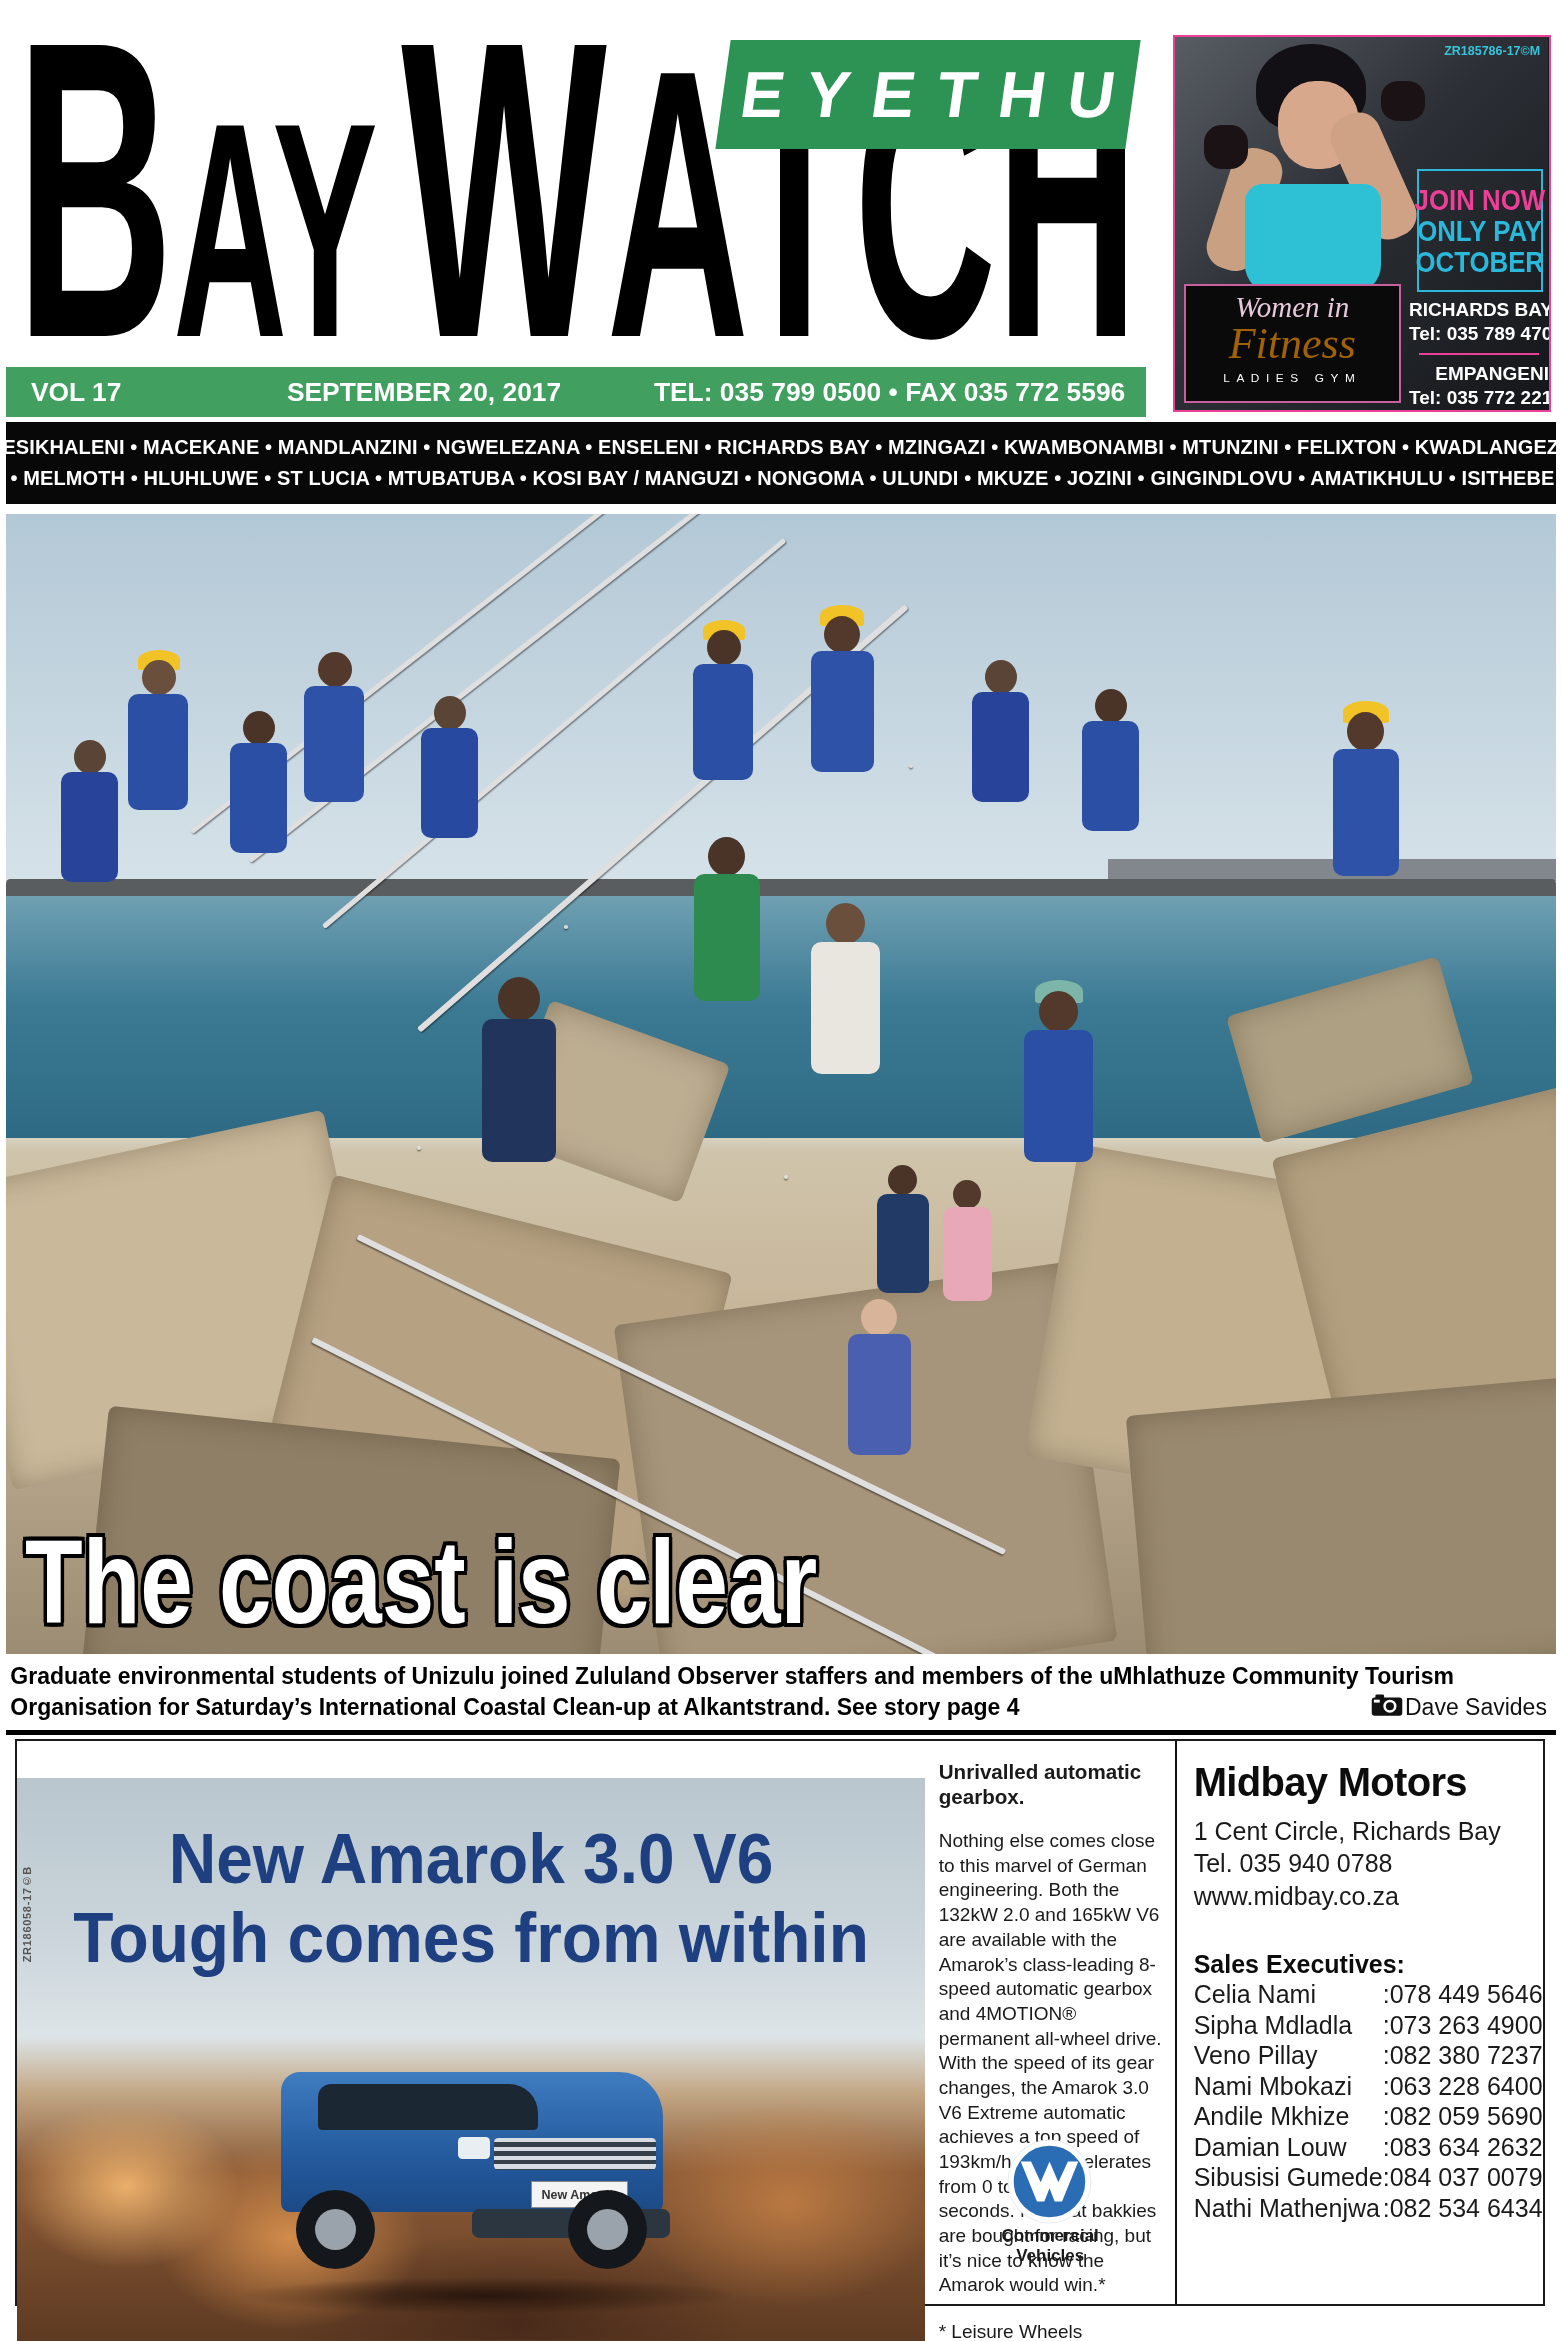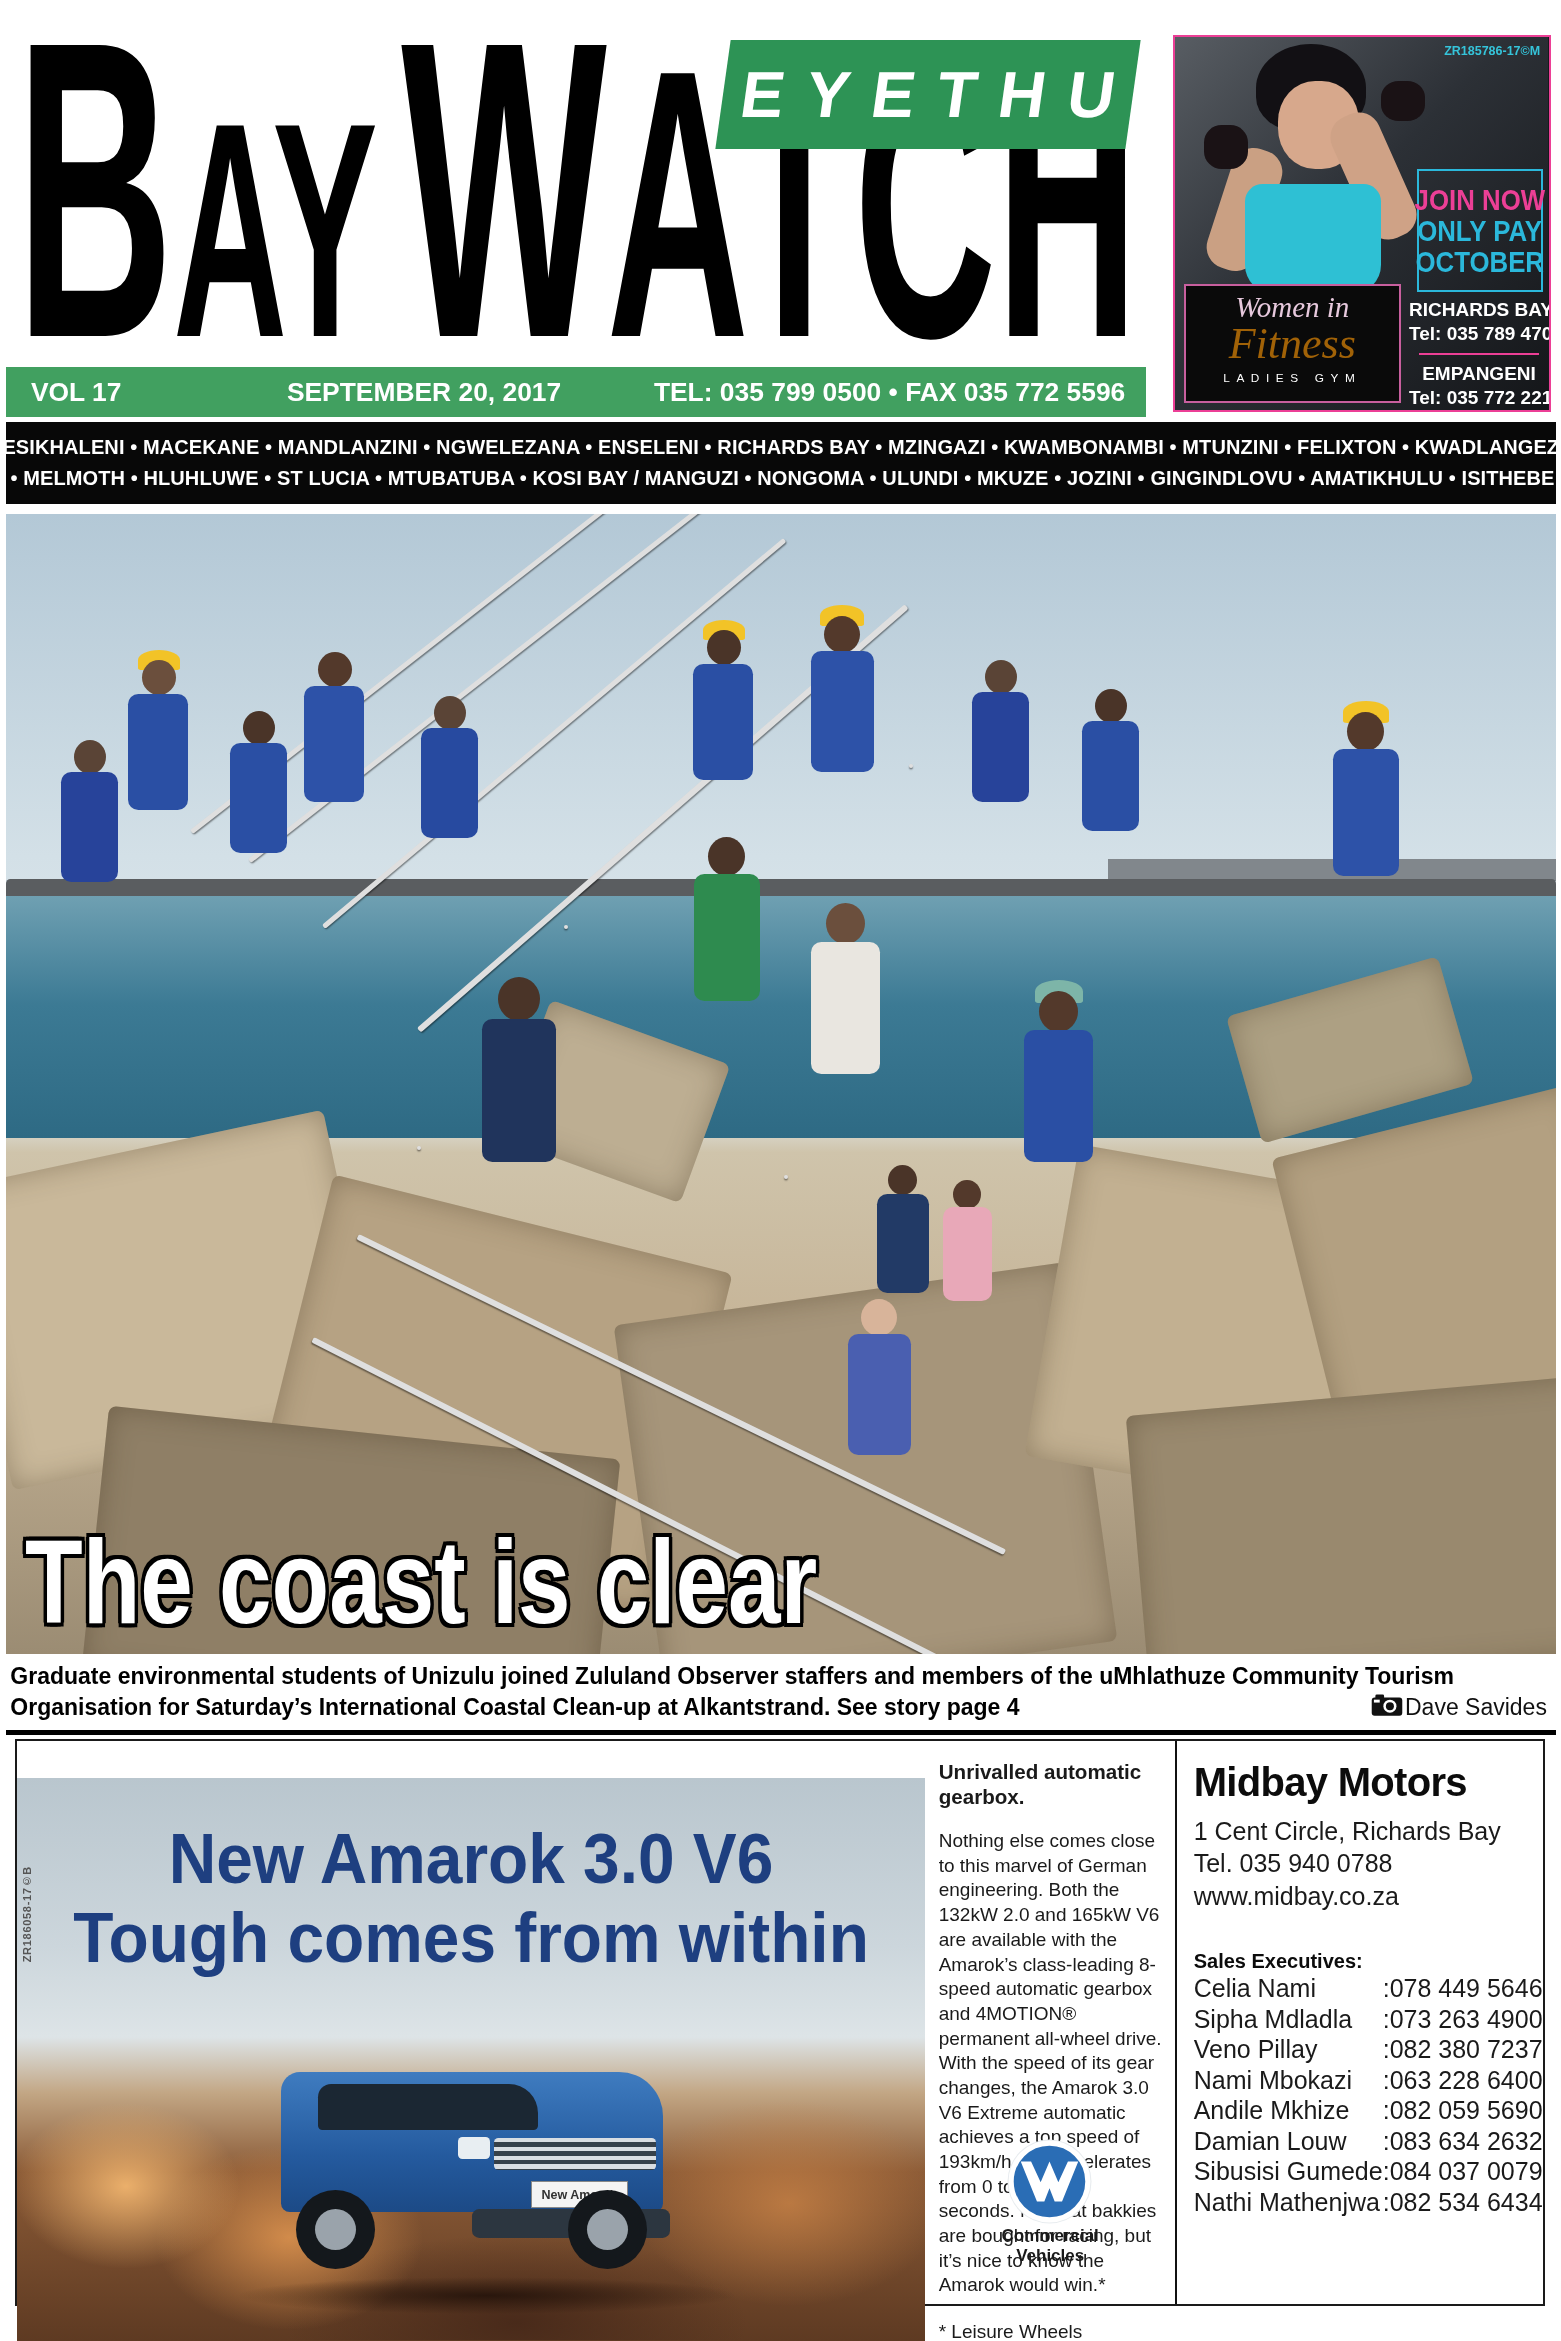--- a/index.html
+++ b/index.html
@@ -49,21 +49,21 @@
 
   
   #fitad{position:absolute;left:1173px;top:35px;width:378px;height:377px;background:#17191d;
          border:2.9px solid #EC3F96;box-sizing:border-box;overflow:hidden;}
   .fit-shape{position:absolute;}
   #fit-code{position:absolute;right:8.8px;top:7.3px;color:#35c4da;font-size:12.5px;font-weight:bold;}
   #joinbox{position:absolute;left:242px;top:132px;width:122px;height:119px;border:2.9px solid #2BB8DB;
            display:flex;flex-direction:column;align-items:center;justify-content:center;line-height:1.04;}
   #joinbox .p1{color:#EC3F96;font-weight:bold;font-size:30px;transform:scaleX(0.86);white-space:nowrap;}
   #joinbox .p2,#joinbox .p3{color:#2BB8DB;font-weight:bold;font-size:30px;transform:scaleX(0.86);white-space:nowrap;}
-  #branches{position:absolute;left:234px;top:261px;width:140px;text-align:center;color:#fff;line-height:1.25;}
+  #branches{position:absolute;left:234px;top:261px;width:140px;text-align:right;color:#fff;line-height:1.25;}
   #branches .bn{font-weight:bold;font-size:19px;white-space:nowrap;}
   #branches .bt{font-weight:bold;font-size:19px;white-space:nowrap;}
   #branches hr{border:none;border-top:2.9px solid #EC3F96;margin:7.3px 10.3px;}
   #wiflogo{position:absolute;left:8.8px;top:247px;width:217px;height:119px;background:#0a0a0a;
            border:2.2px solid #c85f9e;box-sizing:border-box;text-align:center;overflow:hidden;}
   #wiflogo .w1{font-family:"Liberation Serif",serif;font-style:italic;color:#e7c9dd;font-size:29px;line-height:1;margin-top:7.3px;}
   #wiflogo .w2{font-family:"Liberation Serif",serif;font-style:italic;color:#a16207;font-size:44px;line-height:0.9;margin-top:1.5px;}
   #wiflogo .w3{color:#fff;font-size:11.8px;letter-spacing:6.6px;margin-top:7.3px;}
 
   
@@ -98,21 +98,21 @@
   #midcol .body{font-size:19px;line-height:1.3;color:#1a1a1a;}
   #midcol .foot{margin-top:22px;font-size:19px;line-height:1.3;color:#1a1a1a;}
   #divider{position:absolute;left:1158px;top:0;width:2.2px;height:563px;background:#111;}
   #vw-roundel{position:absolute;left:989px;top:397px;width:87px;height:87px;}
   #vw-cap{position:absolute;left:960px;top:485px;width:147px;text-align:center;font-weight:bold;
           font-size:17px;line-height:1.15;color:#1a1a1a;}
 
   #rightcol{position:absolute;left:1177px;top:20.6px;width:351px;}
   #rightcol h2{margin:0 0 13.2px 0;font-size:40px;line-height:1;color:#0c0c0c;letter-spacing:-0.7px;}
   #rightcol .addr{font-size:25px;line-height:1.3;color:#1a1a1a;}
-  #sales-h{margin-top:38px;font-weight:bold;font-size:20px;color:#0c0c0c;}
+  #sales-h{margin-top:38px;font-weight:bold;font-size:25px;color:#0c0c0c;}
   .srow{display:flex;font-size:25px;line-height:1.22;color:#1a1a1a;}
   .srow .nm{flex:0 0 189px;}
   #visit{position:absolute;left:1177px;top:523px;display:flex;align-items:center;gap:7.3px;
          font-weight:bold;font-size:20.6px;color:#0c0c0c;}
   #fb{width:26.4px;height:26.4px;background:#3b5998;border-radius:3.7px;color:#fff;font-weight:bold;
       font-size:20.6px;display:flex;align-items:flex-end;justify-content:center;font-family:"Liberation Serif",serif;}
 
   .fig{position:absolute;}
   .fig .cap{position:absolute;border-radius:50% 50% 10% 10%;}
   .fig .hd{position:absolute;border-radius:50%;}

